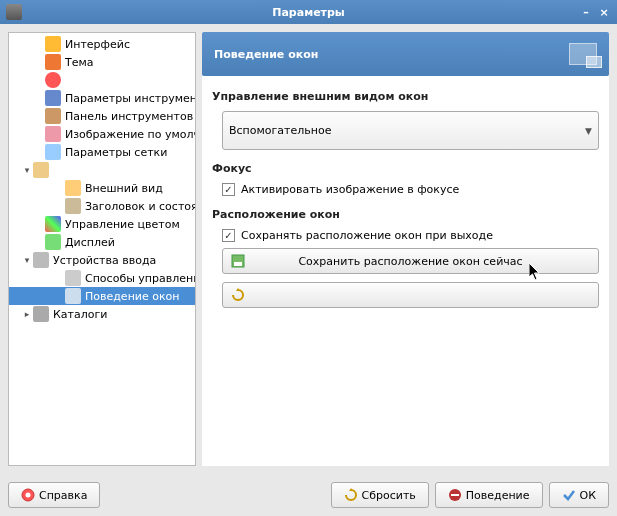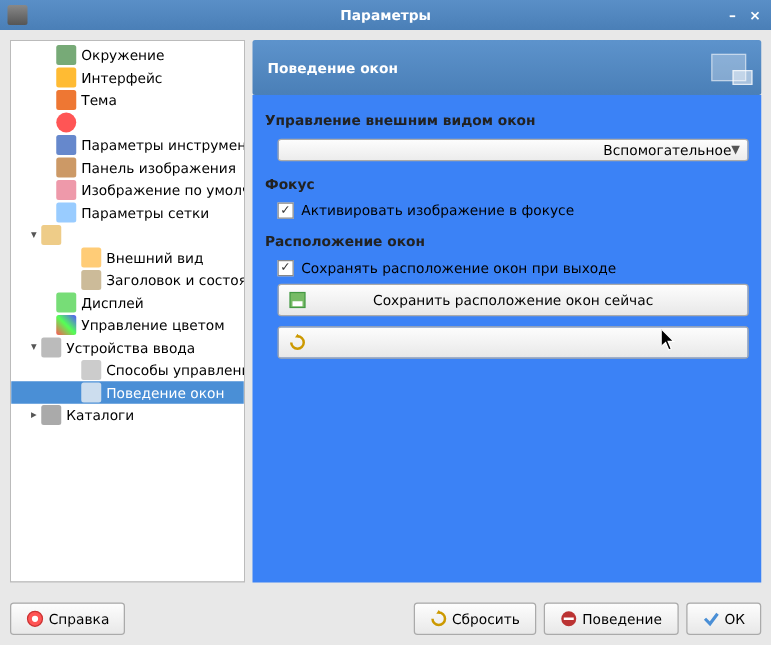--- a/index.html
+++ b/index.html
@@ -13,24 +13,24 @@
 .sidebar { width: 188px; background: #fff; border: 1px solid #bbb; overflow-y: auto; padding: 2px 0; }
 .tree-item { display: flex; align-items: center; height: 18px; padding-right: 4px; cursor: pointer; white-space: nowrap; }
 .tree-item.selected { background: #4a8fd6; color: #fff; }
 .tree-item .spacer { flex-shrink: 0; }
 .tree-item .expander { width: 12px; text-align: center; font-size: 9px; color: #555; flex-shrink: 0; }
 .tree-item .icon { width: 16px; height: 16px; margin-right: 4px; flex-shrink: 0; display: inline-flex; align-items: center; justify-content: center; border-radius: 2px; font-size: 10px; }
 .content { flex: 1; display: flex; flex-direction: column; }
 .panel-header { height: 44px; background: linear-gradient(#5d93cc, #4a7fb7); display: flex; align-items: center; padding: 0 12px; color: #fff; font-weight: bold; font-size: 13px; border-radius: 2px; }
 .panel-header .hdr-icon { margin-left: auto; width: 28px; height: 22px; background: rgba(255,255,255,0.3); border: 1px solid rgba(255,255,255,0.5); position: relative; }
 .panel-header .hdr-icon::after { content: ""; position: absolute; right: -6px; bottom: -4px; width: 14px; height: 10px; background: rgba(255,255,255,0.5); border: 1px solid rgba(255,255,255,0.7); }
-.panel-body { padding: 14px 10px 10px 10px; flex: 1; background: #3b82f6; }
+.panel-body { padding: 14px 10px 10px 10px; flex: 1; background: #ffffff; }
 .section-title { font-weight: bold; color: #222; margin-bottom: 8px; }
 .row { display: flex; align-items: center; margin-bottom: 6px; margin-left: 10px; gap: 6px; }
-.combo { flex: 1; height: 18px; border: 1px solid #aaa; background: linear-gradient(#fdfdfd,#ececec); border-radius: 3px; display: flex; align-items: center; padding: 0 6px; justify-content: flex-end; }
+.combo { flex: 1; height: 39px; border: 1px solid #aaa; background: linear-gradient(#fdfdfd,#ececec); border-radius: 3px; display: flex; align-items: center; padding: 0 6px; justify-content: space-between; }
 .checkbox { width: 13px; height: 13px; border: 1px solid #888; background: #fff; display: flex; align-items: center; justify-content: center; font-size: 10px; color: #333; }
 .action-btn { width: 100%; height: 26px; border: 1px solid #aaa; background: linear-gradient(#fdfdfd,#e8e8e8); border-radius: 3px; display: flex; align-items: center; justify-content: center; gap: 6px; margin-bottom: 8px; cursor: pointer; position: relative; }
 .action-btn .btn-ico { position: absolute; left: 8px; width: 14px; height: 14px; }
 .footer { display: flex; padding: 8px; background: #e8e8e8; align-items: center; gap: 6px; }
 .footer .spacer { flex: 1; }
 .btn { height: 26px; border: 1px solid #aaa; background: linear-gradient(#fdfdfd,#e8e8e8); border-radius: 3px; display: flex; align-items: center; justify-content: center; gap: 4px; padding: 0 12px; cursor: pointer; }
 .btn .bico { width: 14px; height: 14px; }
 .cursor { position: absolute; left: 529px; top: 263px; pointer-events: none; }
 svg { display: block; }
 </style>
@@ -44,26 +44,20 @@
     <div class="win-btn">–</div>
     <div class="win-btn">×</div>
   </div>
 </div>
 
 <div class="main">
   <div class="sidebar">
     <div class="tree-item">
         <span class="spacer" style="width:24px"></span>
         <span class="expander"></span>
-        <span class="icon" style="background:#7a7"></span>
-        <span>Окружение</span>
-      </div>
-    <div class="tree-item">
-        <span class="spacer" style="width:24px"></span>
-        <span class="expander"></span>
         <span class="icon" style="background:#fb3"></span>
         <span>Интерфейс</span>
       </div>
     <div class="tree-item">
         <span class="spacer" style="width:24px"></span>
         <span class="expander"></span>
         <span class="icon" style="background:#e73"></span>
         <span>Тема</span>
       </div>
     <div class="tree-item">
@@ -74,21 +68,21 @@
     <div class="tree-item">
         <span class="spacer" style="width:24px"></span>
         <span class="expander"></span>
         <span class="icon" style="background:#68c"></span>
         <span>Параметры инструментов</span>
       </div>
     <div class="tree-item">
         <span class="spacer" style="width:24px"></span>
         <span class="expander"></span>
         <span class="icon" style="background:#c96"></span>
-        <span>Панель изображения</span>
+        <span>Панель инструментов</span>
       </div>
     <div class="tree-item">
         <span class="spacer" style="width:24px"></span>
         <span class="expander"></span>
         <span class="icon" style="background:#e9a"></span>
         <span>Изображение по умолчанию</span>
       </div>
     <div class="tree-item">
         <span class="spacer" style="width:24px"></span>
         <span class="expander"></span>
@@ -108,28 +102,28 @@
       </div>
     <div class="tree-item">
         <span class="spacer" style="width:44px"></span>
         <span class="expander"></span>
         <span class="icon" style="background:#cb9"></span>
         <span>Заголовок и состояние</span>
       </div>
     <div class="tree-item">
         <span class="spacer" style="width:24px"></span>
         <span class="expander"></span>
+        <span class="icon" style="background:linear-gradient(45deg,#f55,#5f5,#55f)"></span>
+        <span>Управление цветом</span>
+      </div>
+    <div class="tree-item">
+        <span class="spacer" style="width:24px"></span>
+        <span class="expander"></span>
         <span class="icon" style="background:#7d7"></span>
         <span>Дисплей</span>
-      </div>
-    <div class="tree-item">
-        <span class="spacer" style="width:24px"></span>
-        <span class="expander"></span>
-        <span class="icon" style="background:linear-gradient(45deg,#f55,#5f5,#55f)"></span>
-        <span>Управление цветом</span>
       </div>
     <div class="tree-item">
         <span class="spacer" style="width:12px"></span>
         <span class="expander">▾</span>
         <span class="icon" style="background:#bbb"></span>
         <span>Устройства ввода</span>
       </div>
     <div class="tree-item">
         <span class="spacer" style="width:44px"></span>
         <span class="expander"></span>

